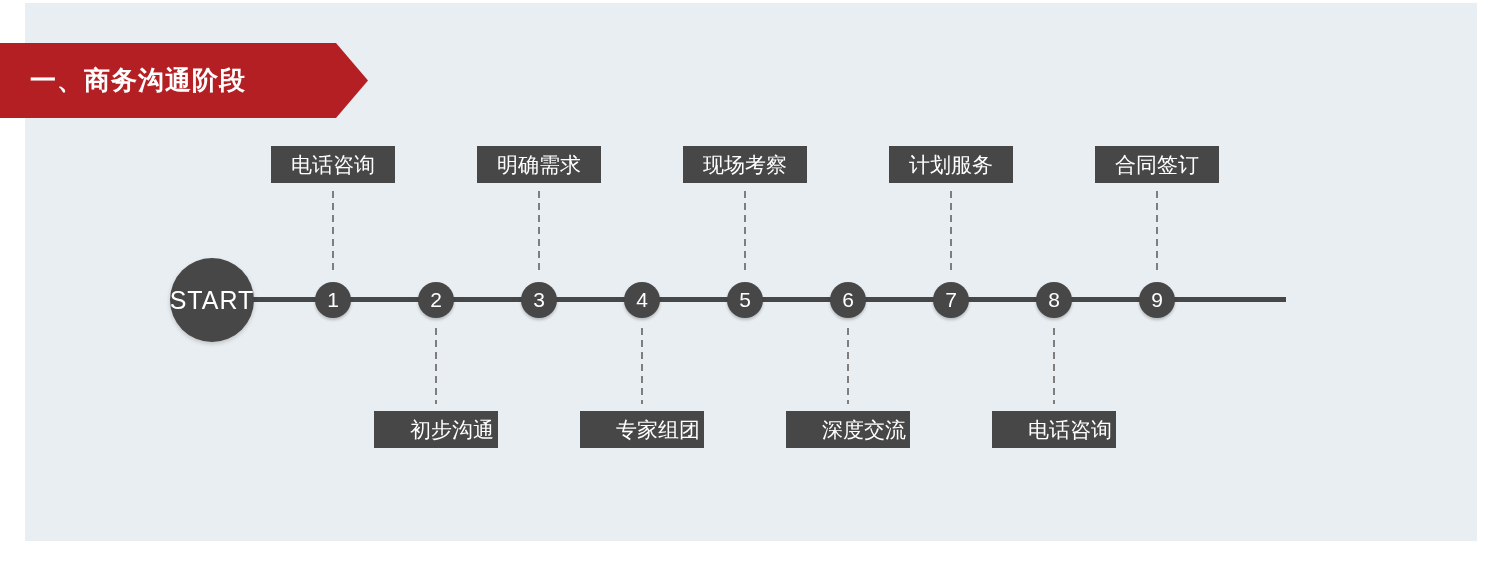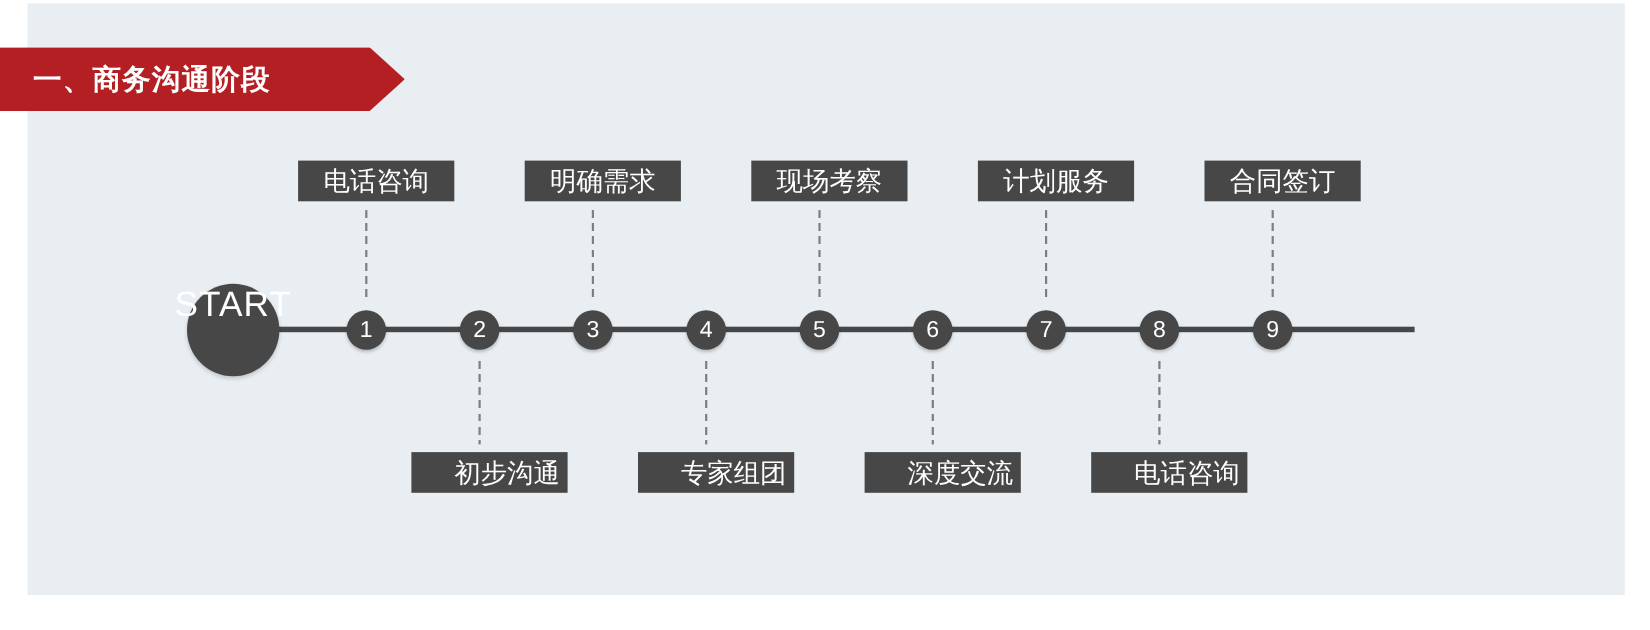--- a/index.html
+++ b/index.html
@@ -15,62 +15,62 @@
   body{
     position:relative;
     background:var(--page-bg);
     font-family:"Liberation Sans","DejaVu Sans",sans-serif;
   }
   .panel{
     position:absolute;left:25px;top:3px;width:1452px;height:538px;
     background:var(--panel-bg);
   }
   .banner{
-    position:absolute;left:0;top:43px;width:368px;height:58px;
+    position:absolute;left:0;top:43px;width:368px;height:75px;
     background:var(--accent-red);
     clip-path:polygon(0 0,336px 0,100% 50%,336px 100%,0 100%);
     display:flex;align-items:center;
     padding-left:30px;
     text-align:right;
   }
   .banner-title{
     color:var(--text-light);font-size:26px;font-weight:bold;letter-spacing:1px;
     white-space:nowrap;
   }
   .timeline{position:absolute;left:0;top:0;width:1500px;height:573px;}
   .tl-line{
     position:absolute;left:213px;top:297px;width:1073px;height:5px;
     background:var(--node-dark);
   }
   .terminal{
     position:absolute;top:258px;width:84px;height:84px;border-radius:50%;
     background:var(--node-dark);
     color:var(--text-light);
-    display:flex;align-items:flex-start;justify-content:center;
-    font-size:32px;letter-spacing:1px;
+    display:flex;align-items:center;justify-content:center;
+    font-size:25px;letter-spacing:1px;
     box-shadow:0 2px 4px rgba(0,0,0,0.18);
   }
   .terminal.start{left:170px;}
   .terminal.end{left:1242px;}
   .step-group{position:absolute;left:0;top:0;}
   .node{
     position:absolute;left:calc(var(--cx) - 18px);top:282px;
     width:36px;height:36px;border-radius:50%;
     background:var(--node-dark);
     color:var(--text-light);
     display:flex;align-items:center;justify-content:center;
     font-size:21px;
     box-shadow:0 2px 3px rgba(0,0,0,0.22);
   }
   .plabel{
-    position:absolute;left:calc(var(--cx) - 62px);width:142px;height:37px;
+    position:absolute;left:calc(var(--cx) - 62px);width:124px;height:37px;
     background:var(--node-dark);
     color:var(--text-light);
     display:flex;align-items:center;justify-content:center;
-    font-size:24px;white-space:nowrap;
+    font-size:21px;white-space:nowrap;
   }
   .plabel.top{top:146px;}
   .plabel.bottom{top:411px;padding-left:32px;}
   .dash{
     position:absolute;left:calc(var(--cx) - 1px);width:2px;
     background:repeating-linear-gradient(to bottom,var(--connector-gray) 0 7px,transparent 7px 12px);
   }
   .dash.top{top:191px;height:80px;}
   .dash.bottom{top:328px;height:76px;}
 </style>

